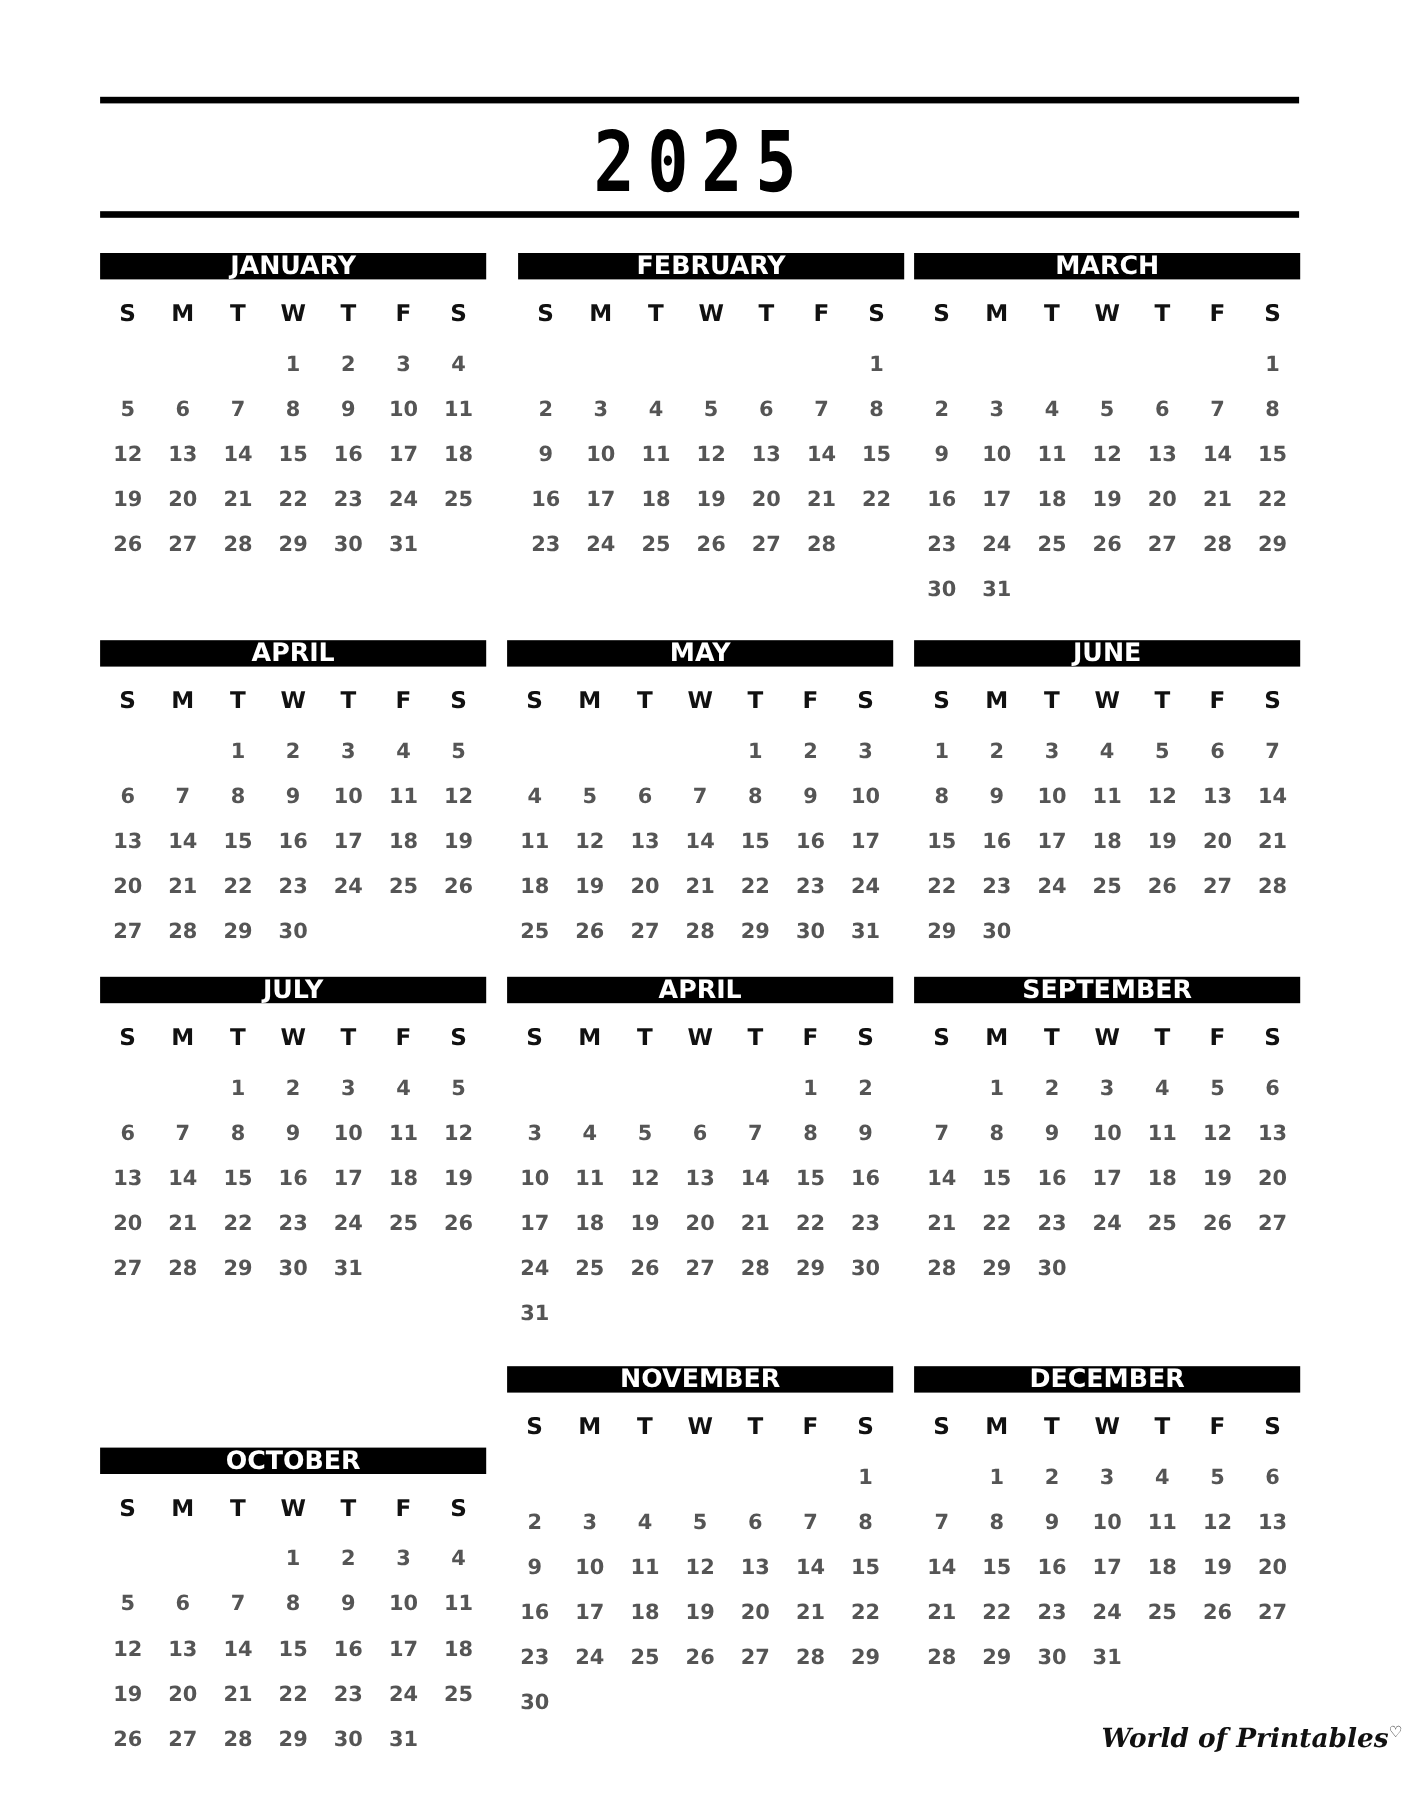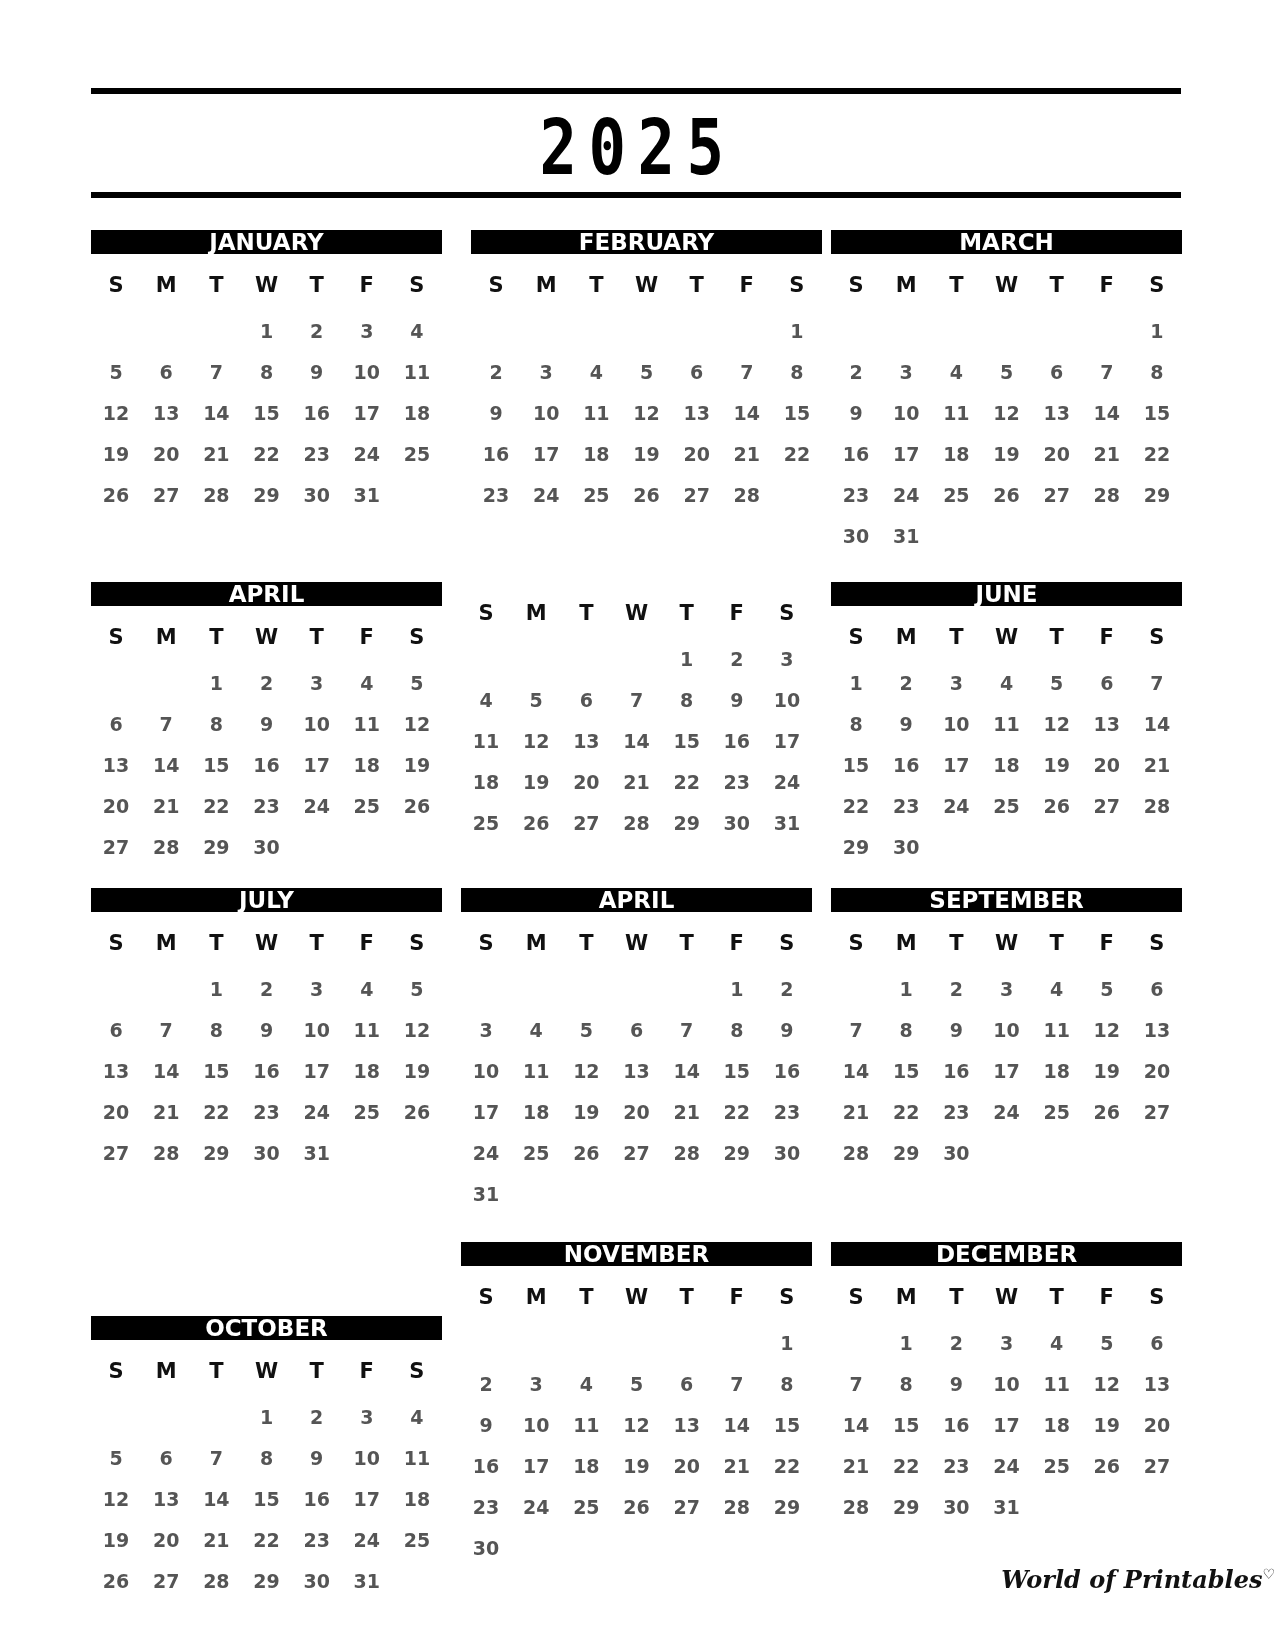--- a/index.html
+++ b/index.html
@@ -264,20 +264,21 @@
           <div class="day">28</div>
           <div class="day">29</div>
           <div class="day">30</div>
           <div class="day"></div>
           <div class="day"></div>
           <div class="day"></div>
         </div>
       </div>
     </div>
     <div class="month" style="left: 461px; top: 582px;">
+      <div class="mbar">MAY</div>
       <div class="dows">
         <div class="dow">S</div>
         <div class="dow">M</div>
         <div class="dow">T</div>
         <div class="dow">W</div>
         <div class="dow">T</div>
         <div class="dow">F</div>
         <div class="dow">S</div>
       </div>
       <div class="days">

